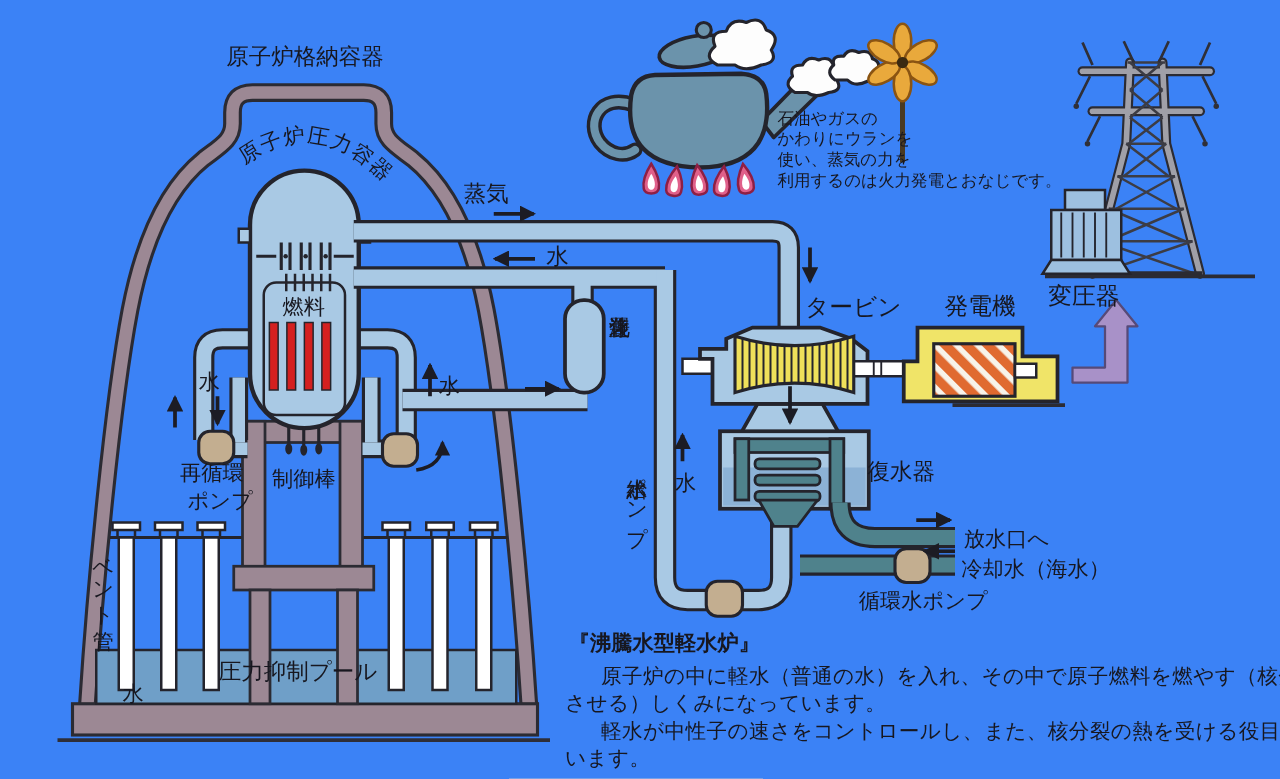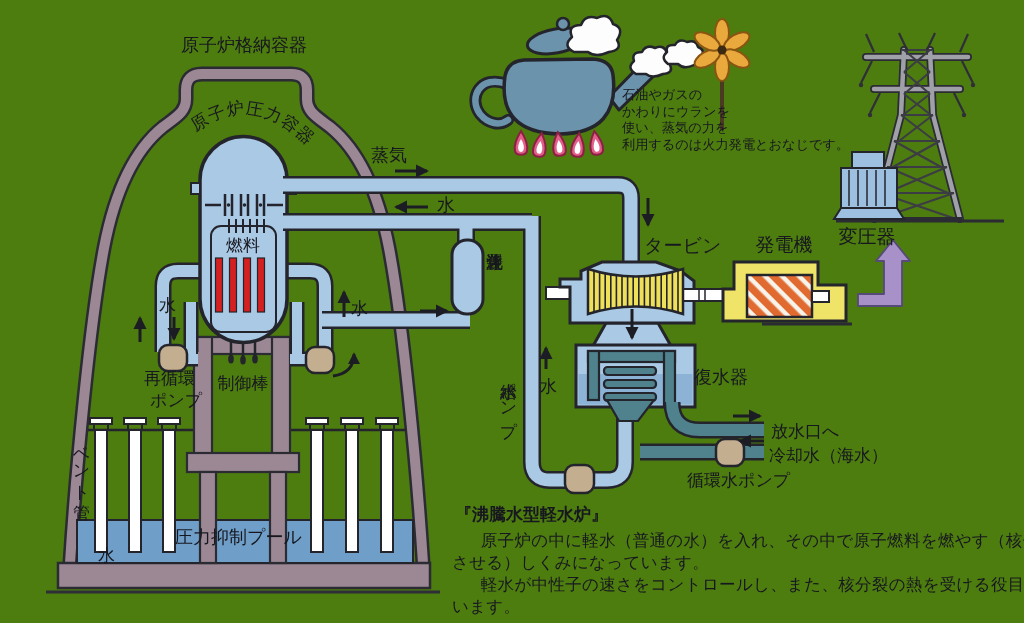--- a/index.html
+++ b/index.html
@@ -1,16 +1,16 @@
 <!DOCTYPE html>
 <html><head>
 <meta charset="utf-8">
 <style>
   html,body{margin:0;padding:0;background:#cfcfd4;}
-  #stage{position:relative;width:1024px;height:623px;background:#4d7c0f;overflow:hidden;
+  #stage{position:relative;width:1024px;height:623px;background:#3b82f6;overflow:hidden;
          font-family:"DejaVu Sans",sans-serif;}
   svg{position:absolute;left:0;top:0;}
   text{fill:#17171f;font-family:"DejaVu Sans",sans-serif;}
   .lbl{font-size:18px;}
   .lbl-s{font-size:17px;}
   .lbl-l{font-size:19px;}
   .lbl-arc{font-size:17px;letter-spacing:1px;}
   .vert{writing-mode:vertical-rl;text-orientation:upright;font-size:17px;}
   .note{font-size:13.2px;}
   .desc{font-size:16.5px;letter-spacing:.3px;}

